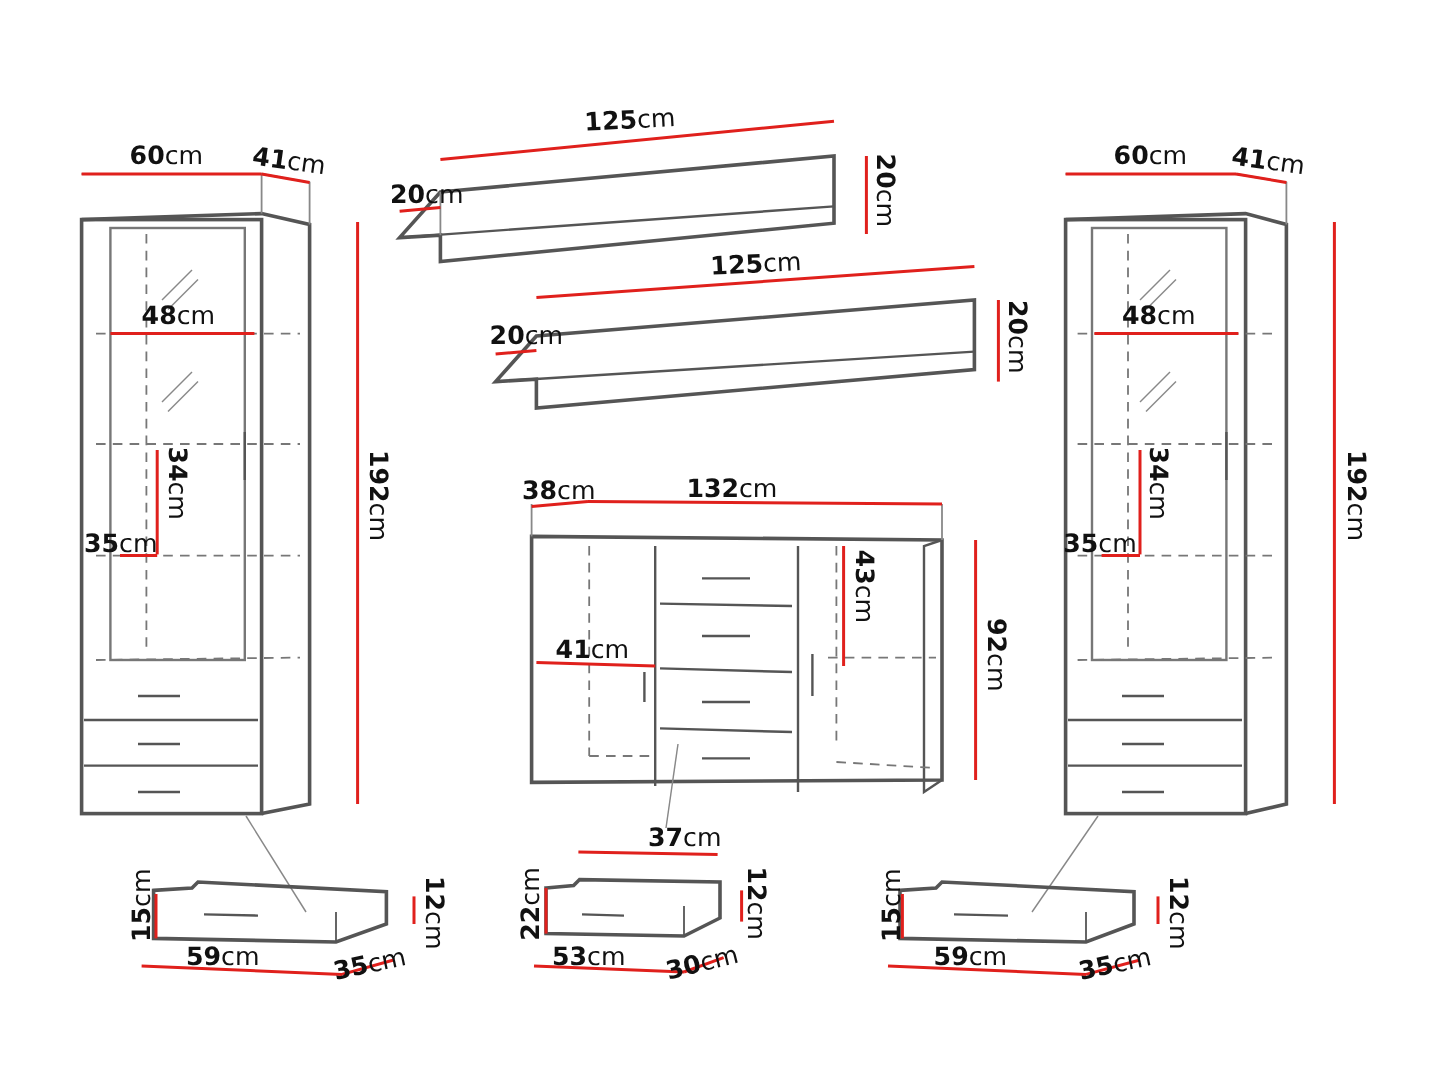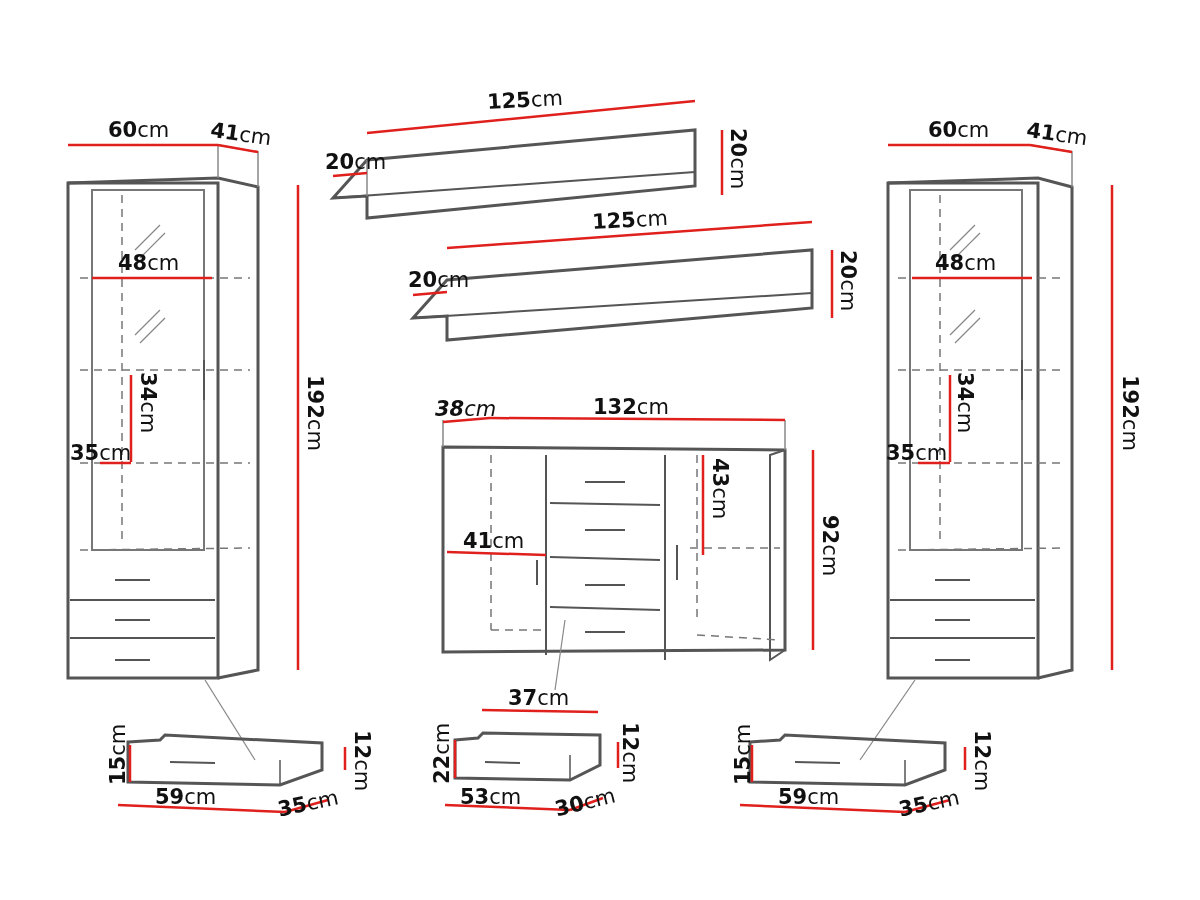--- a/index.html
+++ b/index.html
@@ -182,32 +182,32 @@
 <div class="lbl rot" style="left:1140px;top:375px;"><b>192</b><span class="u">cm</span></div>
 
 <div class="lbl" style="left:487px;top:90px;transform:rotate(-3deg);"><b>125</b><span class="u">cm</span></div>
 <div class="lbl" style="left:325px;top:152px;"><b>20</b><span class="u">cm</span></div>
 <div class="lbl rot" style="left:748px;top:128px;"><b>20</b><span class="u">cm</span></div>
 
 <div class="lbl" style="left:592px;top:210px;transform:rotate(-3deg);"><b>125</b><span class="u">cm</span></div>
 <div class="lbl" style="left:408px;top:270px;"><b>20</b><span class="u">cm</span></div>
 <div class="lbl rot" style="left:858px;top:250px;"><b>20</b><span class="u">cm</span></div>
 
-<div class="lbl" style="left:435px;top:399px;font-style:italic;"><b>38</b><span class="u">cm</span></div>
-<div class="lbl" style="left:593px;top:397px;"><b>132</b><span class="u">cm</span></div>
+<div class="lbl" style="left:435px;top:399px;"><b>38</b><span class="u">cm</span></div>
+<div class="lbl" style="left:572px;top:397px;"><b>132</b><span class="u">cm</span></div>
 <div class="lbl rot" style="left:730px;top:458px;"><b>43</b><span class="u">cm</span></div>
 <div class="lbl" style="left:463px;top:531px;"><b>41</b><span class="u">cm</span></div>
 <div class="lbl rot" style="left:840px;top:515px;"><b>92</b><span class="u">cm</span></div>
 
 <div class="lbl" style="left:155px;top:787px;"><b>59</b><span class="u">cm</span></div>
 <div class="lbl" style="left:276px;top:800px;transform:rotate(-12deg);transform-origin:left top;"><b>35</b><span class="u">cm</span></div>
 <div class="lbl" style="left:108px;top:785px;transform:rotate(-90deg);transform-origin:left top;"><b>15</b><span class="u">cm</span></div>
 <div class="lbl rot" style="left:372px;top:730px;"><b>12</b><span class="u">cm</span></div>
 
-<div class="lbl" style="left:508px;top:688px;"><b>37</b><span class="u">cm</span></div>
+<div class="lbl" style="left:540px;top:688px;"><b>37</b><span class="u">cm</span></div>
 <div class="lbl" style="left:432px;top:784px;transform:rotate(-90deg);transform-origin:left top;"><b>22</b><span class="u">cm</span></div>
 <div class="lbl rot" style="left:640px;top:722px;"><b>12</b><span class="u">cm</span></div>
 <div class="lbl" style="left:460px;top:787px;"><b>53</b><span class="u">cm</span></div>
 <div class="lbl" style="left:553px;top:800px;transform:rotate(-14deg);transform-origin:left top;"><b>30</b><span class="u">cm</span></div>
 
 <div class="lbl" style="left:778px;top:787px;"><b>59</b><span class="u">cm</span></div>
 <div class="lbl" style="left:897px;top:800px;transform:rotate(-12deg);transform-origin:left top;"><b>35</b><span class="u">cm</span></div>
 <div class="lbl" style="left:733px;top:785px;transform:rotate(-90deg);transform-origin:left top;"><b>15</b><span class="u">cm</span></div>
 <div class="lbl rot" style="left:992px;top:730px;"><b>12</b><span class="u">cm</span></div>
 

